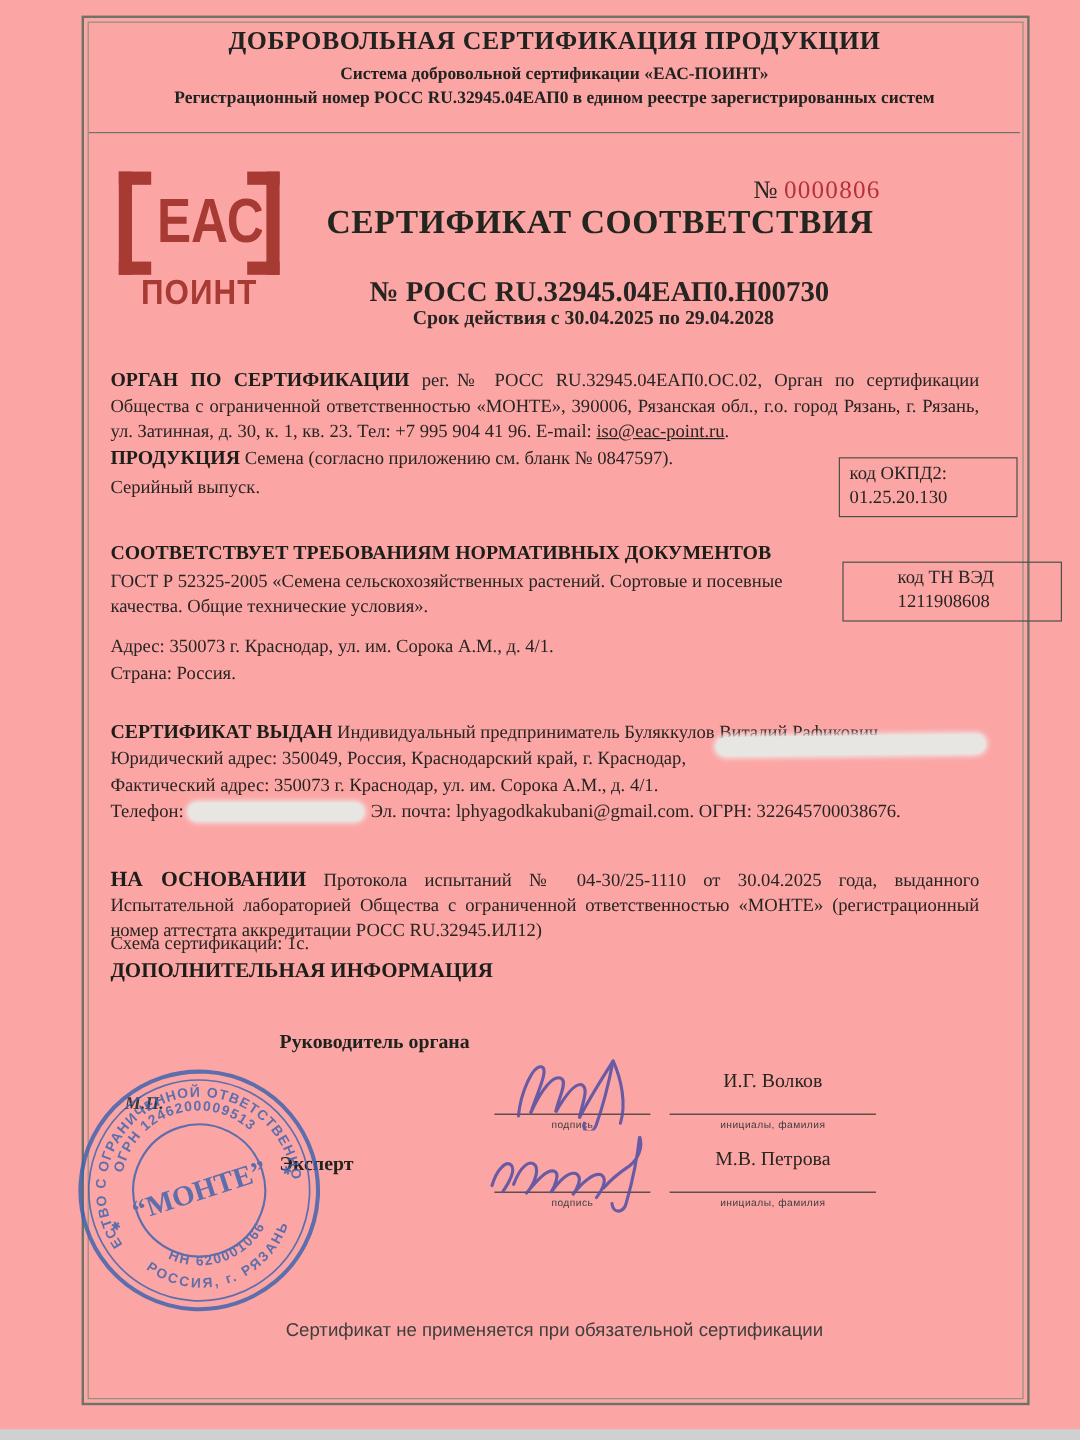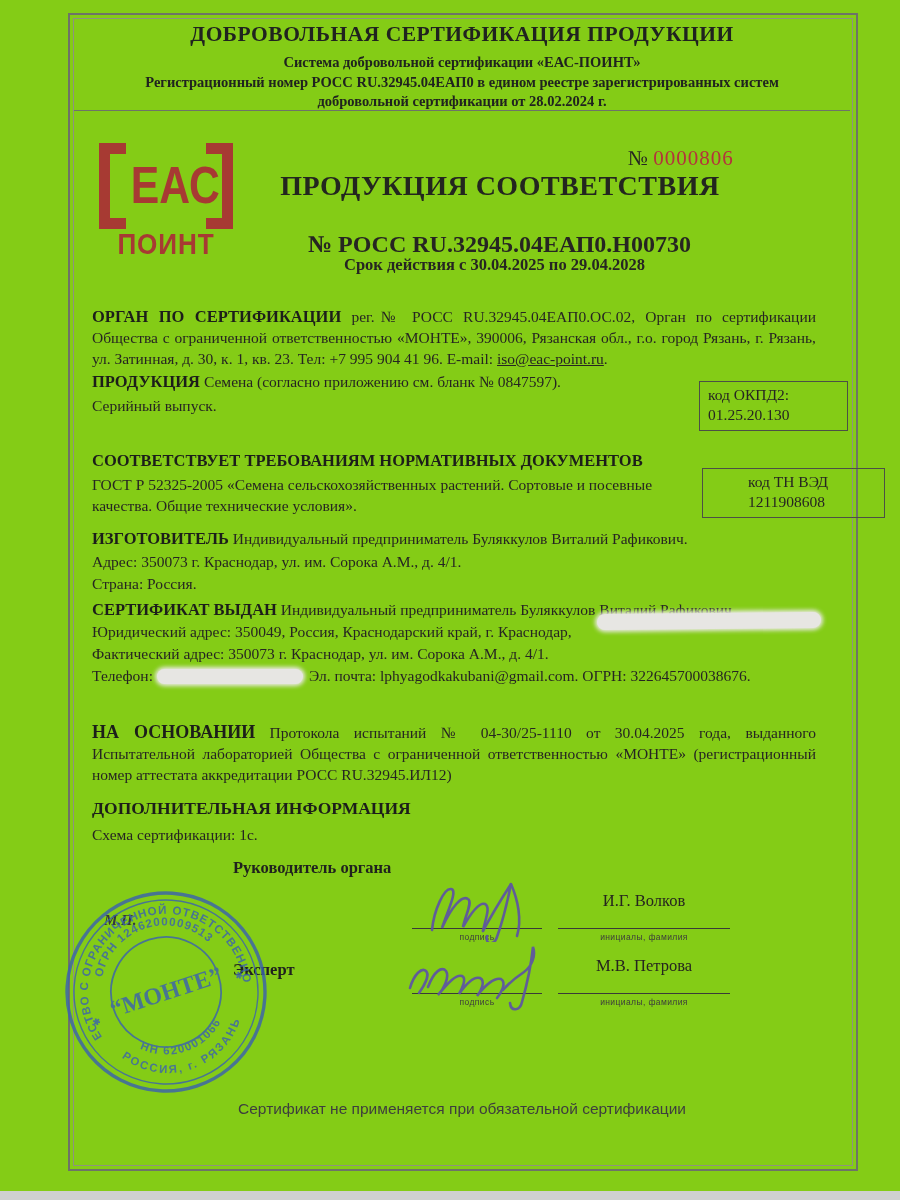--- a/index.html
+++ b/index.html
@@ -1,17 +1,17 @@
 <!DOCTYPE html>
 <html><head>
 <meta charset="utf-8">
 <style>
   html,body{margin:0;padding:0;}
   body{background:#ffffff;font-family:"Liberation Serif", serif;}
-  .page{position:relative;width:900px;height:1200px;background:#84cc16;overflow:hidden;color:#262522;}
+  .page{position:relative;width:900px;height:1200px;background:#fca5a5;overflow:hidden;color:#262522;}
   .abs{position:absolute;}
 
   
   .frame{left:68px;top:13px;width:786px;height:1154px;border:2px solid #6e7368;}
   .frame-inner{position:absolute;left:3px;top:3px;right:3px;bottom:3px;border:1px solid #8e927f;}
   .hr-sep{left:74px;top:110px;width:776px;height:1px;background:#6e7368;}
 
   
   .hdr{left:80px;width:764px;text-align:center;font-weight:bold;color:#20231f;}
   .hdr-l1{top:22px;font-size:21.5px;letter-spacing:.5px;}
@@ -73,37 +73,36 @@
 <div class="page">
 
   <div class="abs frame">
     <div class="frame-inner"></div>
   </div>
 
   <div class="abs hdr hdr-l1">ДОБРОВОЛЬНАЯ СЕРТИФИКАЦИЯ ПРОДУКЦИИ</div>
   <div class="abs hdr hdr-l2">Система добровольной сертификации «ЕАС-ПОИНТ»</div>
   <div class="abs hdr hdr-l3">
     <span>Регистрационный номер РОСС RU.32945.04ЕАП0 в едином реестре зарегистрированных систем</span>
-    <span>добровольной сертификации от 28.02.2024 г.</span>
   </div>
   <div class="abs hr-sep"></div>
 
   <div class="abs logo">
     <div class="lg-bracket lg-left"></div>
     <div class="lg-bracket lg-right"></div>
     <div class="lg-top">ЕАС</div>
     <div class="lg-bottom">ПОИНТ</div>
   </div>
 
   <div class="abs certno">
     <span>№</span>
     <span class="num">0000806</span>
   </div>
 
-  <div class="abs title">ПРОДУКЦИЯ СООТВЕТСТВИЯ</div>
+  <div class="abs title">СЕРТИФИКАТ СООТВЕТСТВИЯ</div>
   <div class="abs regno">№ РОСС RU.32945.04ЕАП0.Н00730</div>
   <div class="abs validity">Срок действия с 30.04.2025 по 29.04.2028</div>
 
   <p class="abs para" style="top:290px">
     <span class="lbl">ОРГАН ПО СЕРТИФИКАЦИИ</span><span> рег.№ РОСС RU.32945.04ЕАП0.ОС.02, Орган по сертификации Общества с ограниченной ответственностью «МОНТЕ», 390006, Рязанская обл., г.о. город Рязань, г. Рязань, ул. Затинная, д. 30, к. 1, кв. 23. Тел: +7 995 904 41 96. E-mail: </span><span class="u">iso@eac-point.ru</span><span>.</span>
   </p>
 
   <div class="abs para plain" style="top:371px;width:590px">
     <span class="line"><span class="lbl">ПРОДУКЦИЯ</span><span> Семена (согласно приложению см. бланк № 0847597).</span></span>
     <span class="line" style="margin-top:3px">Серийный выпуск.</span>
@@ -114,39 +113,38 @@
   </div>
 
   <div class="abs para plain lbl" style="top:450px">СООТВЕТСТВУЕТ ТРЕБОВАНИЯМ НОРМАТИВНЫХ ДОКУМЕНТОВ</div>
   <div class="abs para plain" style="top:474px;width:595px">ГОСТ Р 52325-2005 «Семена сельскохозяйственных растений. Сортовые и посевные качества. Общие технические условия».</div>
   <div class="abs codebox tnved">
     <span class="line">код ТН ВЭД</span>
     <span class="line">1211908608</span>
   </div>
 
   <div class="abs para plain" style="top:528px;line-height:22.5px">
-    <span class="line"><span class="lbl">ИЗГОТОВИТЕЛЬ</span><span> Индивидуальный предприниматель Буляккулов Виталий Рафикович.</span></span>
     <span class="line">Адрес: 350073 г. Краснодар, ул. им. Сорока А.М., д. 4/1.</span>
     <span class="line">Страна: Россия.</span>
   </div>
 
   <div class="abs para plain" style="top:599px;line-height:22px">
     <span class="line"><span class="lbl">СЕРТИФИКАТ ВЫДАН</span><span> Индивидуальный предприниматель Буляккулов Виталий Рафикович.</span></span>
     <span class="line">Юридический адрес: 350049, Россия, Краснодарский край, г. Краснодар,</span>
     <span class="line">Фактический адрес: 350073 г. Краснодар, ул. им. Сорока А.М., д. 4/1.</span>
     <span class="line"><span>Телефон:</span><span class="redact redact2"></span><span>Эл. почта: lphyagodkakubani@gmail.com. ОГРН: 322645700038676.</span></span>
   </div>
   <div class="abs redact redact1"></div>
 
   <p class="abs para" style="top:706px">
     <span class="lbl" style="font-size:18px">НА ОСНОВАНИИ</span><span> Протокола испытаний № 04-30/25-1110 от 30.04.2025 года, выданного Испытательной лабораторией Общества с ограниченной ответственностью «МОНТЕ» (регистрационный номер аттестата аккредитации РОСС RU.32945.ИЛ12)</span>
   </p>
 
   <div class="abs para plain lbl" style="top:798px;font-size:17.5px">ДОПОЛНИТЕЛЬНАЯ ИНФОРМАЦИЯ</div>
-  <div class="abs para plain" style="top:824px">Схема сертификации: 1с.</div>
+  <div class="abs para plain" style="top:776px">Схема сертификации: 1с.</div>
 
   <div class="abs sigrole" style="left:233px;top:858px">Руководитель органа</div>
   <div class="abs sigline" style="left:412px;top:928px;width:130px"></div>
   <div class="abs siglabel" style="left:412px;top:932px;width:130px">подпись</div>
   <div class="abs sigline" style="left:558px;top:928px;width:172px"></div>
   <div class="abs signame" style="left:558px;top:891px;width:172px">И.Г. Волков</div>
   <div class="abs siglabel" style="left:558px;top:932px;width:172px">инициалы, фамилия</div>
   <svg class="abs sig-svg" style="left:418px;top:876px" width="140" height="66" viewBox="0 0 140 66">
     <g fill="none" stroke="#5d54a4" stroke-width="2.6" stroke-linecap="round" opacity="0.92">
       <path d="M14,54 C16,34 26,12 33,13 C40,14 30,34 24,52 C34,30 44,19 50,23 C55,26 47,40 45,51 C53,37 61,26 67,28 C73,31 67,44 65,55"></path>

